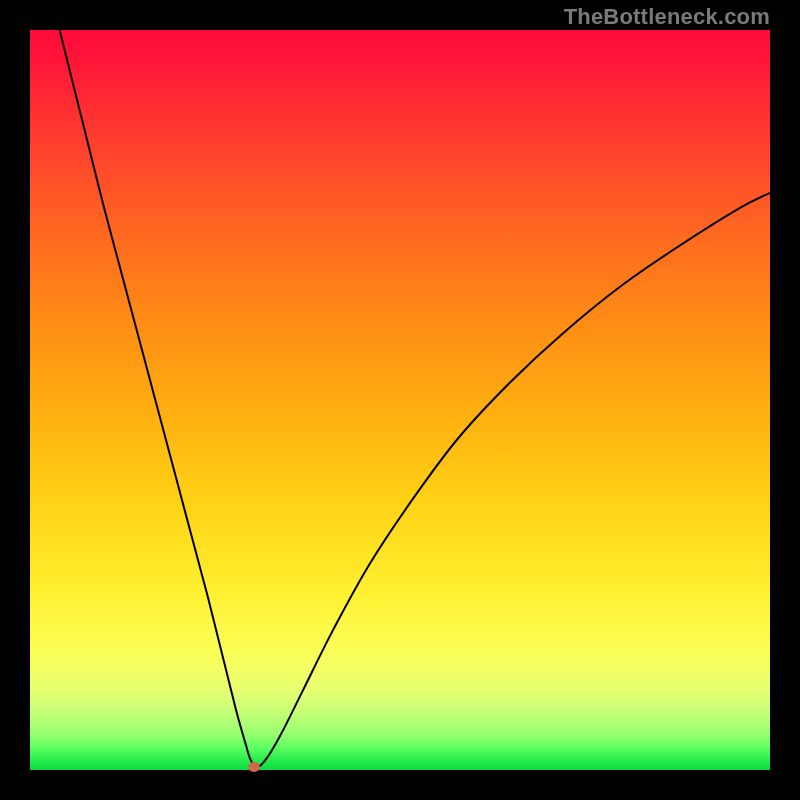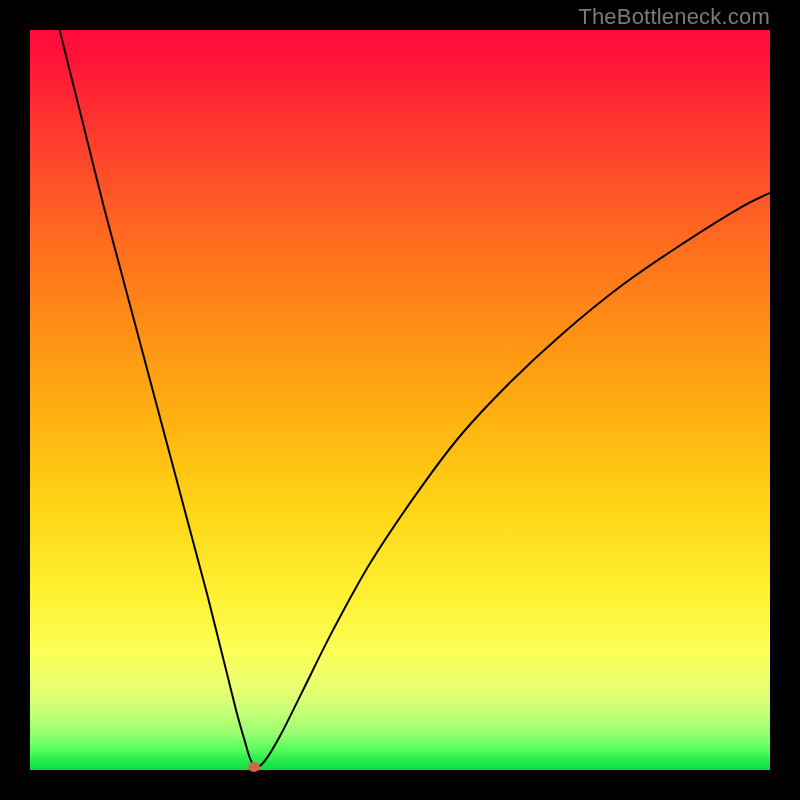--- a/index.html
+++ b/index.html
@@ -41,21 +41,21 @@
       #0fd845 100%
     );
   }
   .watermark {
     position: absolute;
     top: 4px;
     right: 30px;
     color: #7a7a7a;
     font-size: 22px;
     letter-spacing: 0.2px;
-    font-weight: 400;
+    font-weight: 700;
   }
   svg.curve {
     position: absolute;
     inset: 0;
     width: 740px;
     height: 740px;
   }
   .min-dot {
     position: absolute;
     width: 12px;

